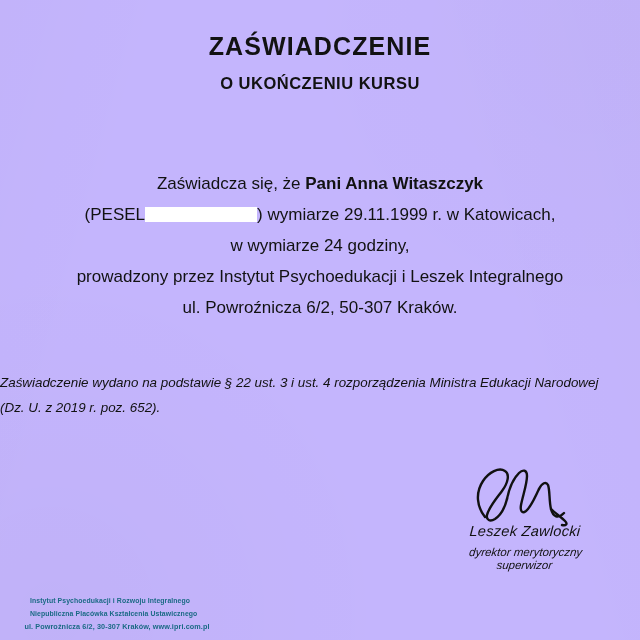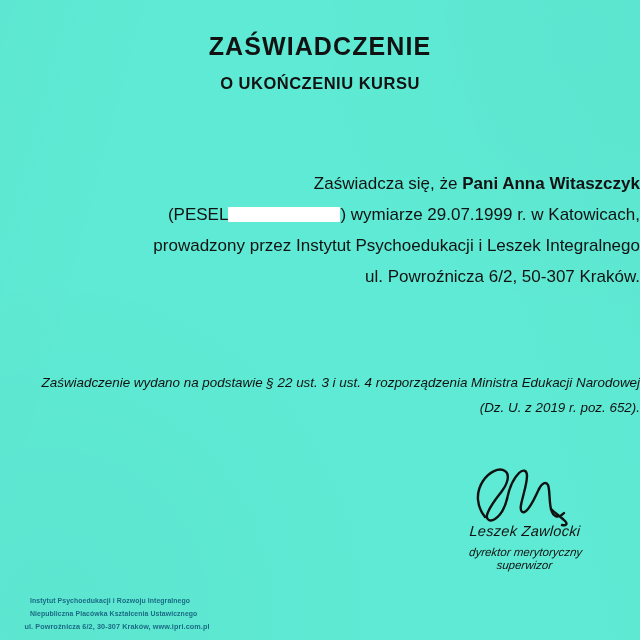--- a/index.html
+++ b/index.html
@@ -12,21 +12,21 @@
     background: #ffffff;
     font-family: "Liberation Sans", sans-serif;
     color: #121212;
     overflow: hidden;
     position: relative;
   }
 
   .page {
     position: absolute;
     inset: 0;
-    background: #5eead4;
+    background: #c4b5fd;
   }
 
   
   .scan-tint {
     position: absolute;
     inset: 0;
     background:
       linear-gradient(105deg, rgba(0,0,0,0.012) 0%, rgba(0,0,0,0) 22%),
       linear-gradient(255deg, rgba(0,0,0,0.010) 0%, rgba(0,0,0,0) 30%),
       radial-gradient(ellipse at 8% 96%, rgba(0,0,0,0.018) 0%, rgba(0,0,0,0) 42%),
@@ -51,21 +51,21 @@
     font-size: 16.5px;
     font-weight: bold;
     letter-spacing: 0.5px;
   }
 
   .body-block {
     position: absolute;
     top: 168px;
     left: 0;
     right: 0;
-    text-align: right;
+    text-align: center;
   }
   .body-line {
     font-size: 17px;
     line-height: 31px;
     white-space: nowrap;
   }
   .body-line .bold {
     font-weight: bold;
   }
   .course-name {
@@ -90,21 +90,21 @@
     overflow: hidden;
     clip: rect(0 0 0 0);
     white-space: nowrap;
   }
 
   .legal-block {
     position: absolute;
     top: 370px;
     left: 0;
     right: 0;
-    text-align: right;
+    text-align: left;
   }
   .legal-line {
     font-size: 13.4px;
     line-height: 25px;
     font-style: italic;
     white-space: nowrap;
   }
 
   .signature-block {
     position: absolute;
@@ -167,25 +167,26 @@
 
   <div class="body-block">
 
     <div class="body-line">
       <span>Zaświadcza się, że</span>
       <span class="bold">Pani Anna Witaszczyk</span>
     </div>
 
     <div class="body-line">
       <span>(PESEL</span><span class="redaction"><span class="redaction-text"></span></span><span>) wymiarze</span>
-      <span>29.07.1999 r.</span>
+      <span>29.11.1999 r.</span>
       <span>w Katowicach,</span>
     </div>
 
 
+    <div class="body-line">w wymiarze 24 godziny,</div>
 
     <div class="body-line">prowadzony przez Instytut Psychoedukacji i Leszek Integralnego</div>
 
     <div class="body-line">ul. Powroźnicza 6/2, 50-307 Kraków.</div>
   </div>
 
   <div class="legal-block">
     <div class="legal-line">Zaświadczenie wydano na podstawie § 22 ust. 3 i ust. 4 rozporządzenia Ministra Edukacji Narodowej</div>
     <div class="legal-line">(Dz. U. z 2019 r. poz. 652).</div>
   </div>

